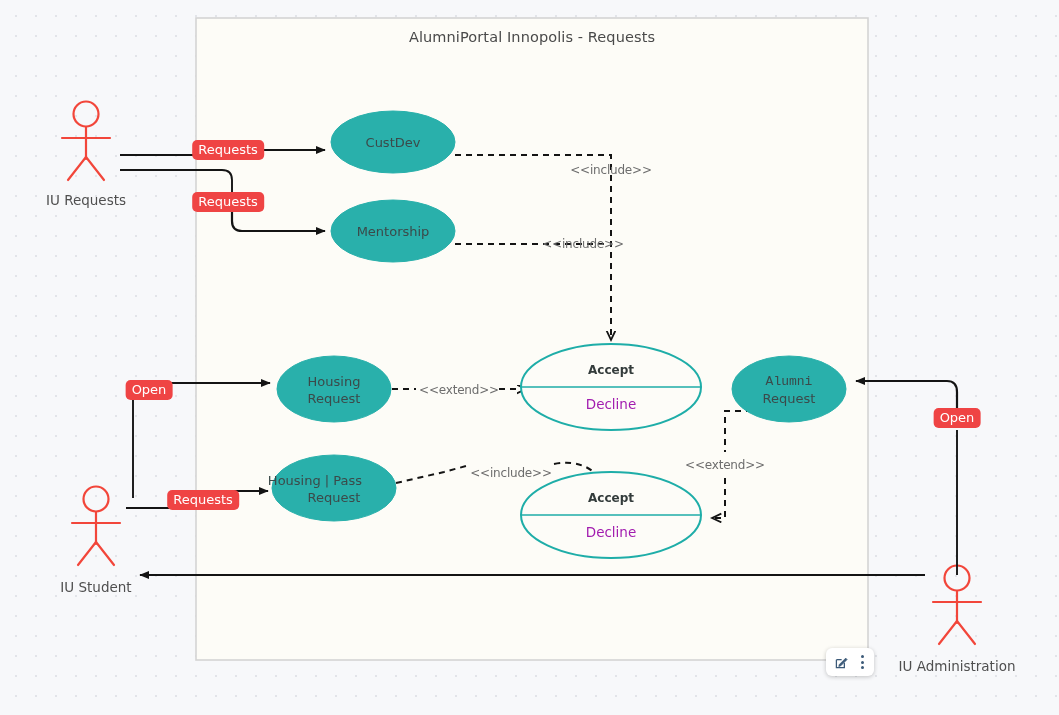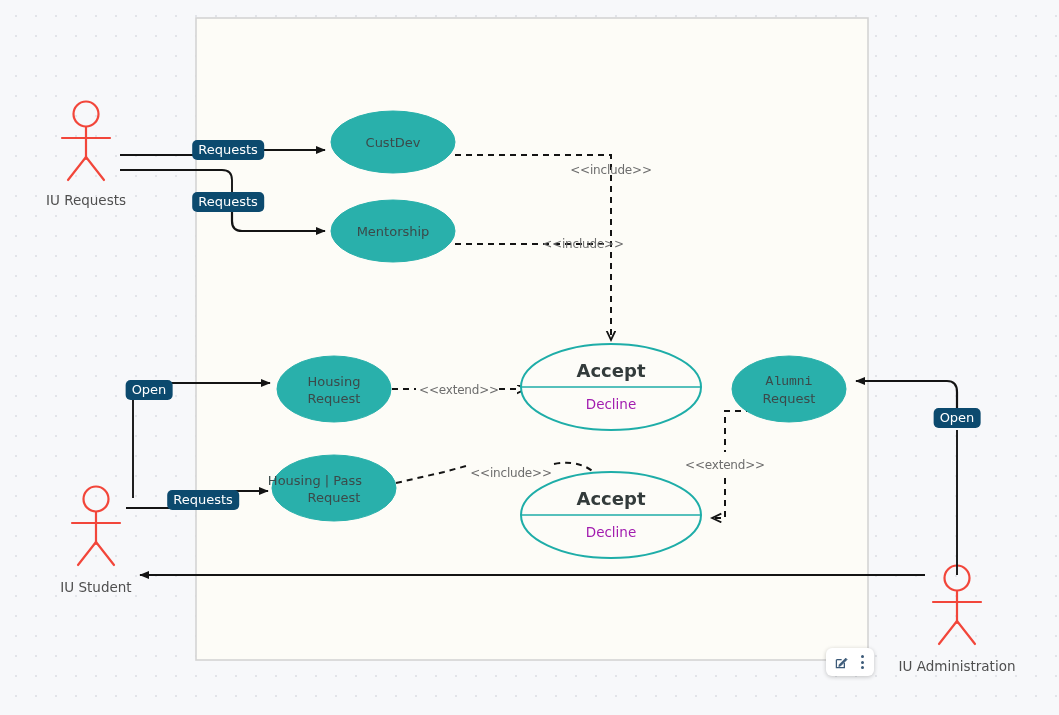--- a/index.html
+++ b/index.html
@@ -48,38 +48,38 @@
   .actor-label {
     font-size: 13.5px;
     color: #4f4f4f;
   }
   .uc-label-dark {
     font-size: 13px;
     color: #3b4a4a;
     line-height: 17px;
   }
   .uc-accept {
-    font-size: 18px;
+    font-size: 12px;
     color: #333b3b;
     font-weight: bold;
   }
   .uc-decline {
     font-size: 13.5px;
     color: #a21caf;
   }
   .stereotype {
     font-size: 12px;
     color: #6d6d6d;
     letter-spacing: -.2px;
   }
   
   .badge {
     position: absolute;
     transform: translate(-50%, -50%);
-    background: #0c4a6e;
+    background: #ef4444;
     color: #ffffff;
     font-size: 13px;
     padding: 2px 6px 3px 6px;
     border-radius: 5px;
     white-space: pre;
     line-height: 15px;
     font-family: "DejaVu Sans", "Liberation Sans", sans-serif;
   }
   
   .toolbar {
@@ -228,20 +228,21 @@
     <g>
       <ellipse cx="611" cy="387" rx="90" ry="43" fill="#fdfcf8" stroke="#1eada8" stroke-width="2"></ellipse>
       <line x1="521" y1="387" x2="701" y2="387" stroke="#1eada8" stroke-width="1.6"></line>
     </g>
     <g>
       <ellipse cx="611" cy="515" rx="90" ry="43" fill="#fdfcf8" stroke="#1eada8" stroke-width="2"></ellipse>
       <line x1="521" y1="515" x2="701" y2="515" stroke="#1eada8" stroke-width="1.6"></line>
     </g>
   </svg>
 
+  <div class="txt system-title" style="left:532px; top:37px;">AlumniPortal Innopolis - Requests</div>
 
   <div class="txt actor-label" style="left:86px; top:200px;">IU Requests</div>
   <div class="txt actor-label" style="left:96px; top:587px;">IU Student</div>
   <div class="txt actor-label" style="left:957px; top:666px;">IU Administration</div>
 
   <div class="txt uc-label-dark" style="left:393px; top:142px;">CustDev</div>
   <div class="txt uc-label-dark" style="left:393px; top:231px;">Mentorship</div>
 
   <div class="txt uc-label-dark" style="left:334px; top:381px;">Housing</div>
   <div class="txt uc-label-dark" style="left:334px; top:398px;">Request</div>

